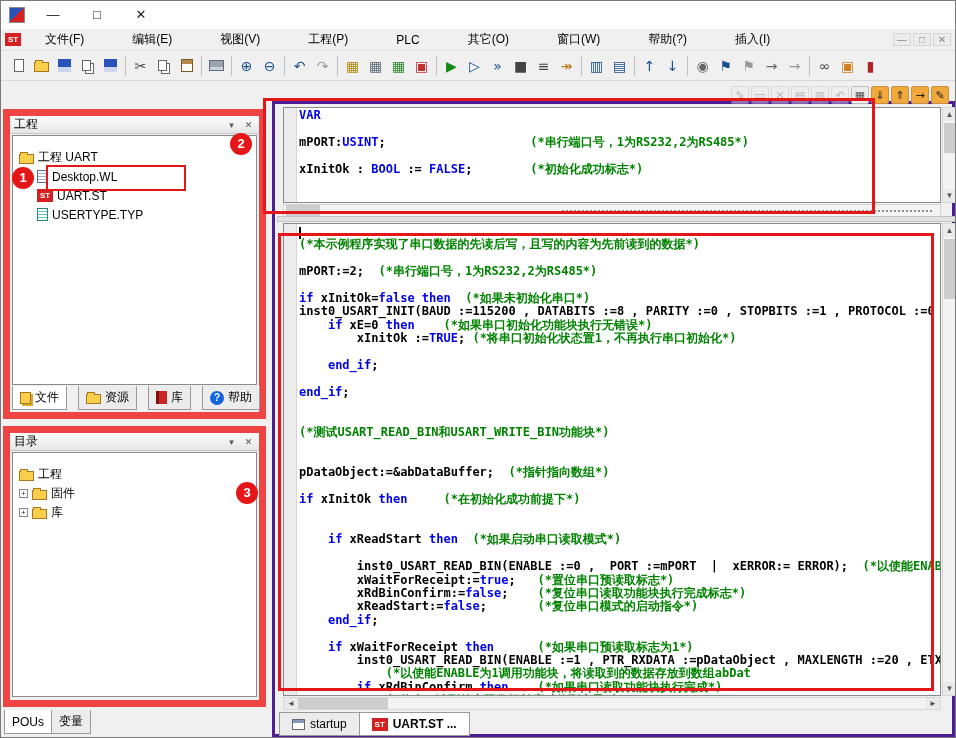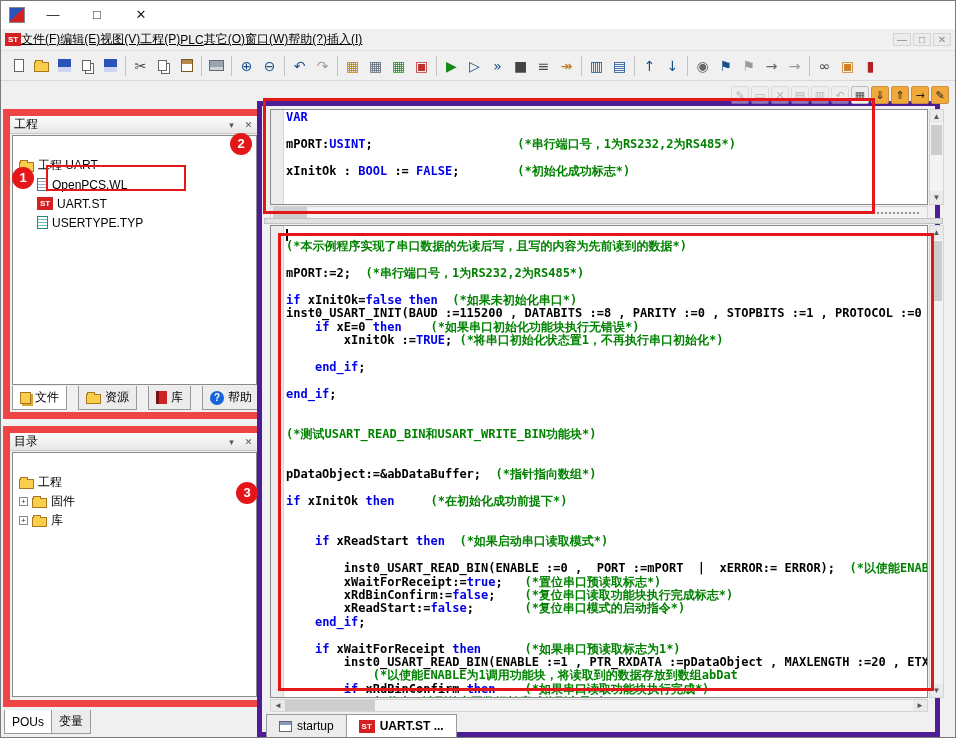--- a/index.html
+++ b/index.html
@@ -10,21 +10,21 @@
   
   .titlebar{height:28px;background:#fff;display:flex;align-items:center;padding-left:8px;}
   .app-ico{width:16px;height:16px;margin-right:6px;background:linear-gradient(135deg,#2b52b8 0 50%,#d42020 50%);border:1px solid #888;}
   .title-text{flex:1;font-size:12.5px;white-space:nowrap;overflow:hidden;}
   .win-controls{display:flex;height:28px;}
   .wc{width:44px;text-align:center;line-height:28px;font-size:13px;color:#222;}
 
   
   .menubar{height:22px;background:#f0f0f0;display:flex;align-items:center;padding:0 4px;border-bottom:1px solid #e0e0e0;}
   .menu-items{display:flex;align-items:center;}
-  .menu-item{padding:2px 0;white-space:nowrap;text-decoration:underline;}
+  .menu-item{padding:2px 24px;white-space:nowrap;}
   .mdi-controls{margin-left:auto;display:flex;gap:2px;}
   .mdi-btn{width:18px;text-align:center;color:#888;font-size:10px;border:1px solid #d5d5d5;background:#ececec;}
 
   
   .toolbar{height:30px;background:#f0f0f0;display:flex;align-items:center;padding:0 6px;border-bottom:1px solid #d8d8d8;}
   .tb-btn{width:23px;height:23px;display:flex;align-items:center;justify-content:center;border:1px solid transparent;border-radius:2px;}
   .tb-glyph{font-size:14px;font-family:"DejaVu Sans",sans-serif;}
   .tb-sep{width:1px;height:20px;background:#c2c2c2;margin:0 3px;}
   .disabled{opacity:.42;}
   .dbg{position:absolute;left:730px;top:5px;display:flex;gap:2px;z-index:5;}
@@ -48,34 +48,34 @@
   .ci.paste{width:12px;height:13px;border:1px solid #7a5a20;background:linear-gradient(#b8874a 0 4px,#fff 4px);}
   .ci.print{width:15px;height:11px;background:#9aa4ae;border:1px solid #667;box-shadow:inset 0 -3px 0 #ccd4dc;}
 
   
   .workspace{position:relative;height:658px;background:#f0f0f0;}
 
   .dock-panel{position:absolute;background:#f0f0f0;border:7px solid #ef4444;}
   .panel-head{height:18px;display:flex;align-items:center;padding:0 4px;gap:4px;background:linear-gradient(#fdfdfd,#e6e6e6);border-bottom:1px solid #c8c8c8;}
   .panel-head .spacer{flex:1;}
   .head-btn{font-size:9px;color:#555;width:13px;text-align:center;}
-  .tree-area{position:absolute;left:2px;right:2px;background:#fff;border:1px solid #8a8a8a;overflow:hidden;padding-top:20px;}
+  .tree-area{position:absolute;left:2px;right:2px;background:#fff;border:1px solid #8a8a8a;overflow:hidden;padding-top:12px;}
   #project-panel{left:2px;top:28px;width:263px;height:310px;}
   #project-panel .tree-area{top:19px;bottom:27px;}
   #catalog-panel{left:2px;top:345px;width:263px;height:281px;}
   #catalog-panel .tree-area{top:19px;bottom:3px;}
   .tree-item{height:19px;display:flex;align-items:center;gap:4px;white-space:nowrap;}
   .expander{width:9px;height:9px;border:1px solid #888;background:#fff;font:8px/7px "Liberation Mono",monospace;text-align:center;color:#333;flex:none;}
   .tab-row{position:absolute;left:2px;bottom:2px;display:flex;gap:12px;}
   .ptab{display:flex;align-items:center;gap:4px;padding:3px 7px;border:1px solid #9a9a9a;border-top:none;background:#ececec;margin-right:-1px;white-space:nowrap;}
   .ptab.active{background:#fff;}
   #left-bottom-tabs{position:absolute;left:3px;top:629px;display:flex;}
 
   
-  .editor-frame{position:absolute;left:256px;top:20px;width:683px;height:636px;background:#f0f0f0;border:5px solid #4c1d95;}
+  .editor-frame{position:absolute;left:271px;top:20px;width:683px;height:636px;background:#f0f0f0;border:3px solid #4c1d95;}
   .code-pane{position:absolute;background:#fff;border:1px solid #8a8a8a;overflow:hidden;}
   #decl-pane{left:8px;top:3px;width:658px;height:96px;}
   #main-pane{left:8px;top:119px;width:658px;height:473px;}
   .gutter{position:absolute;left:0;top:0;bottom:0;width:13px;background:#ececec;border-right:1px solid #d6d6d6;}
   .code-content{position:absolute;left:15px;top:1px;white-space:pre;font:bold 12px/13.4px "DejaVu Sans Mono","Liberation Mono",monospace;}
   .sg-k{color:#0000e8;}
   .sg-c{color:#008200;}
   .sg-n{color:#000;}
   .caret{position:absolute;left:15px;top:3px;width:2px;height:12px;background:#000;}
   .splitter{position:absolute;left:2px;top:112px;width:679px;height:6px;background:#e2e2e2;border:1px solid #c2c2c2;}
@@ -301,21 +301,21 @@
         <span class="head-btn">▾</span>
         <span class="head-btn">✕</span>
       </div>
       <div class="tree-area" id="project-tree">
           <div class="tree-item" style="padding-left: 6px;">
             <span class="ci folder"></span>
             <span class="tree-label">工程 UART</span>
           </div>
           <div class="tree-item" style="padding-left: 24px;">
             <span class="ci doc"></span>
-            <span class="tree-label">OpenPCS.WL</span>
+            <span class="tree-label">Desktop.WL</span>
           </div>
           <div class="tree-item" style="padding-left: 24px;">
             <span class="ci st">ST</span>
             <span class="tree-label">UART.ST</span>
           </div>
           <div class="tree-item" style="padding-left: 24px;">
             <span class="ci typ"></span>
             <span class="tree-label">USERTYPE.TYP</span>
           </div>
         </div>

